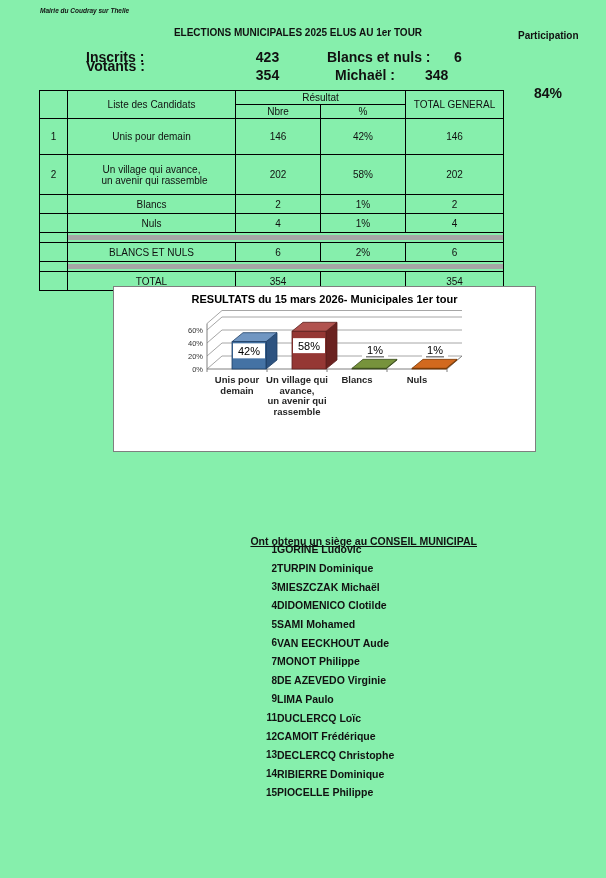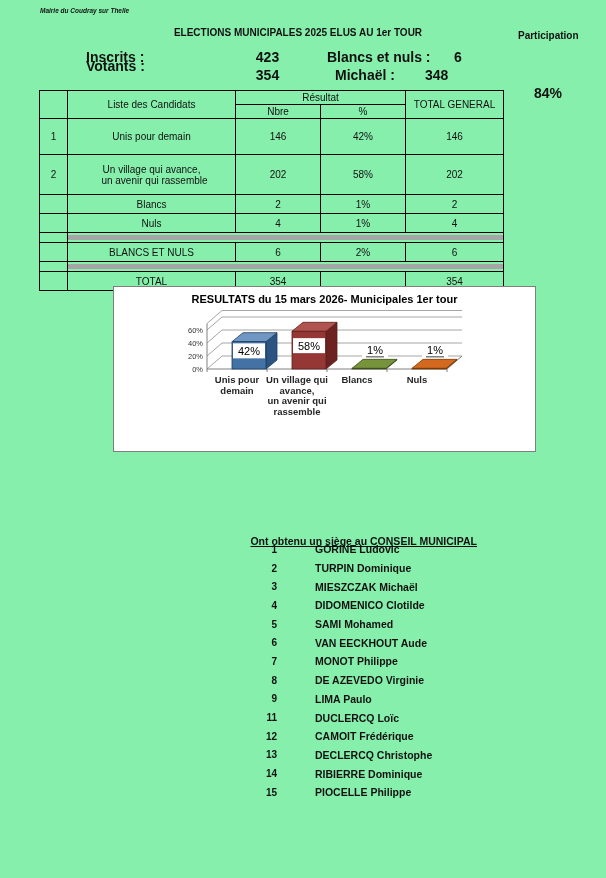--- a/index.html
+++ b/index.html
@@ -32,21 +32,21 @@
 
   .chart-box{left:85px;top:286px;width:421px;height:164px;border:1px solid #7f7f7f;background:#fff;margin-left:28px;}
   .chart-title{margin-top:6px;text-align:center;font-size:11px;font-weight:bold;color:#000;}
   svg{font-family:"Liberation Sans",sans-serif;display:block;}
 
   .heading2{left:77px;top:503px;width:400px;text-align:right;font-size:10.5px;
             font-weight:bold;text-decoration:underline;margin-top:32px;}
   .elected-list{left:253px;top:540px;}
   .elected-row{display:flex;align-items:center;height:18.7px;font-size:10.5px;font-weight:bold;}
   .elected-num{width:24px;text-align:right;font-size:10px;}
-  .elected-name{margin-left:38px;white-space:pre;}
+  .elected-name{white-space:pre;}
 </style>
 </head>
 <body>
 
 <div class="page">
 
   <div class="abs org">Mairie du Coudray sur Thelle</div>
   <div class="abs doc-title">ELECTIONS MUNICIPALES 2025 ELUS AU 1er TOUR</div>
   <div class="abs participation-label">Participation</div>
 

